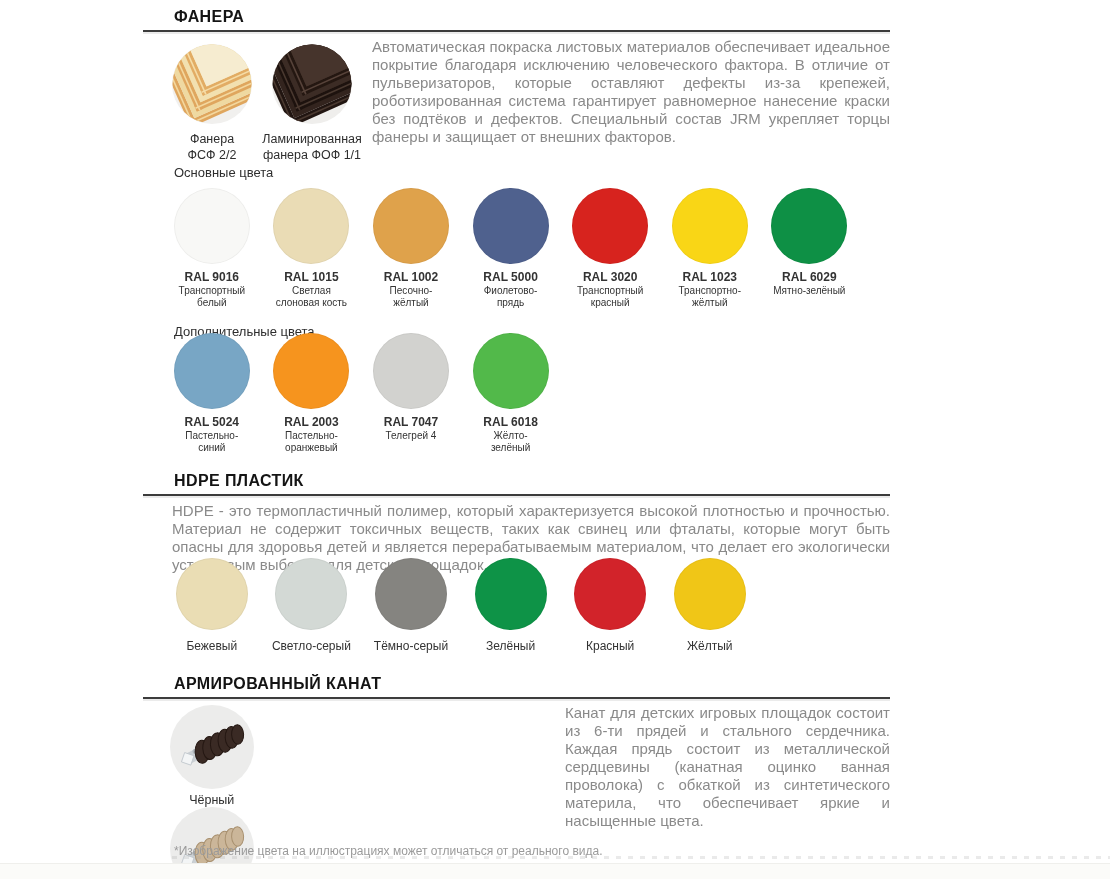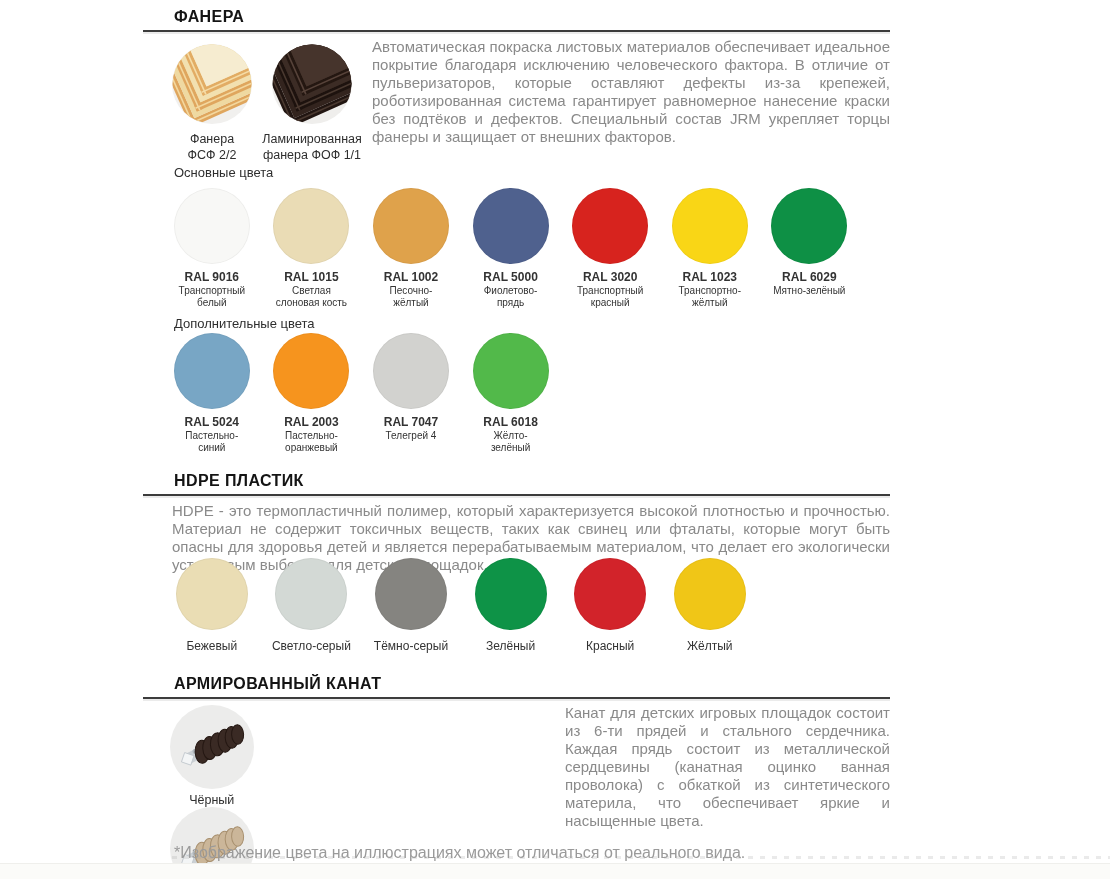--- a/index.html
+++ b/index.html
@@ -34,21 +34,21 @@
   .cname{
     margin:1px auto 0;font-size:10px;line-height:1.22;color:#333333;
     white-space:pre-line;
   }
   .plain-name{margin-top:9px;font-size:12px;color:#333333;}
   .fig{position:absolute;text-align:center;}
   .fig-caption{
     margin-top:7px;font-size:12.5px;line-height:1.3;color:#2e2e2e;white-space:pre-line;
   }
   .rope-name{margin-top:4px;font-size:12.5px;color:#2e2e2e;text-align:center;}
-  .footnote{font-size:16px;color:#9a9a9a;}
+  .footnote{font-size:12px;color:#9a9a9a;}
   .ghost-dashes{
     left:172px;right:0;top:856px;height:3px;opacity:.22;
     background:repeating-linear-gradient(90deg,#9f9f9f 0 5px,transparent 5px 12px);
   }
   .bottom-strip{
     left:0;top:863px;width:1110px;height:16px;
     background:#fbfbf9;border-top:1px solid #efefec;
   }
 </style>
 </head>
@@ -170,21 +170,21 @@
 жёлтый</div>
   </div>
 
   <div class="cell">
     <div class="dot big" style="background-color: rgb(14, 144, 69);"></div>
     <div class="code">RAL 6029</div>
     <div class="cname">Мятно-зелёный</div>
   </div>
 </div>
 
-<div class="abs group-label" style="left:174px;top:316px;">Дополнительные цвета</div>
+<div class="abs group-label" style="left:174px;top:324px;">Дополнительные цвета</div>
 <div id="extra-colors-row" class="abs row" style="left:162px;top:333px;">
   <div class="cell">
     <div class="dot big" style="background-color: rgb(120, 166, 197);"></div>
     <div class="code">RAL 5024</div>
     <div class="cname">Пастельно-
 синий</div>
   </div>
 
   <div class="cell">
     <div class="dot big" style="background-color: rgb(246, 148, 30);"></div>

